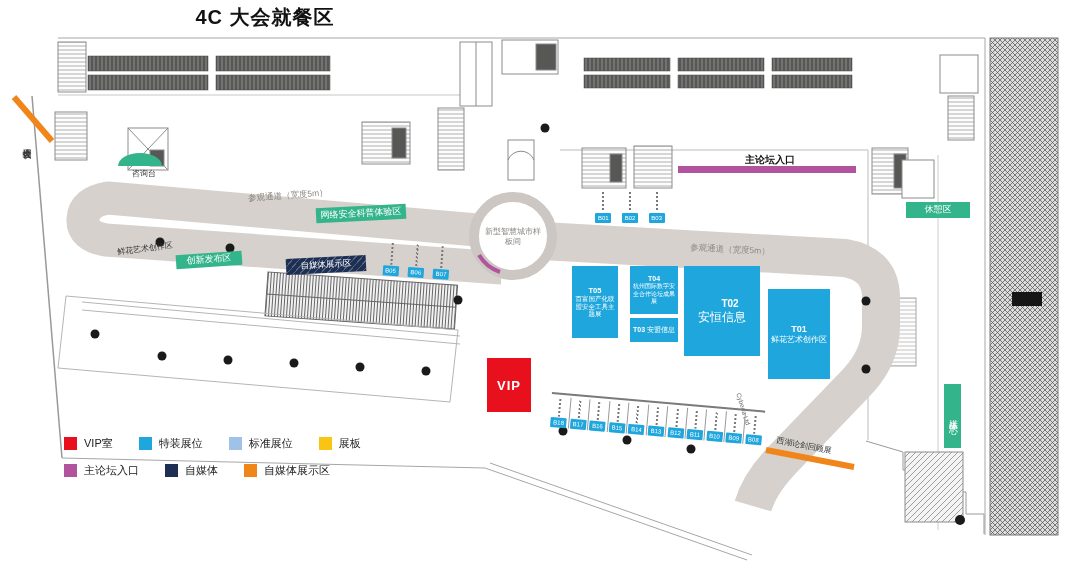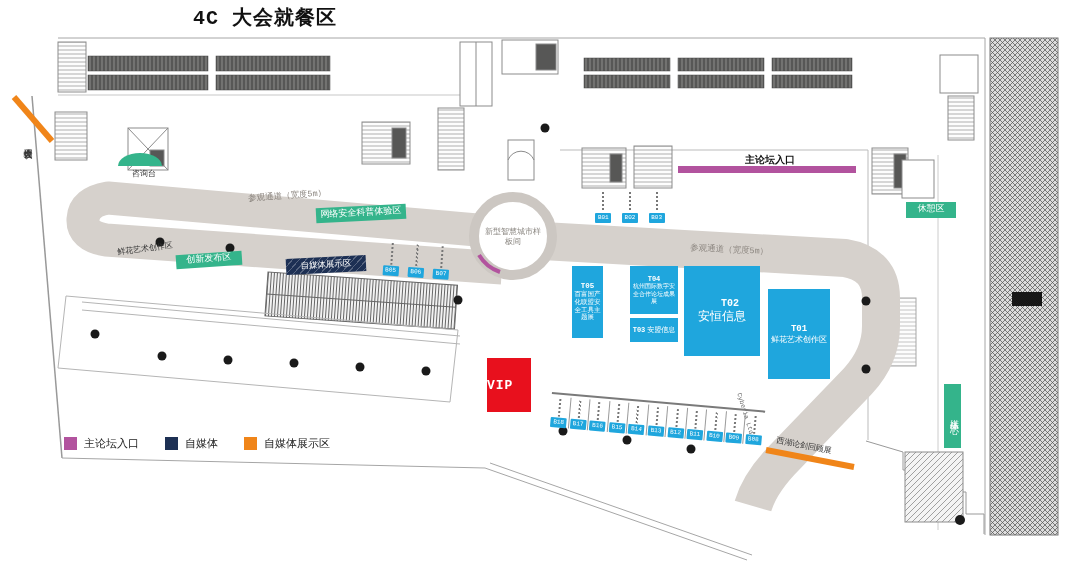--- a/index.html
+++ b/index.html
@@ -1,30 +1,30 @@
 <!DOCTYPE html>
 <html style="--c-vip: #e8101d; --c-special: #1fa6dd; --c-standard: #9fc3e8; --c-panel: #f8c515; --c-forum_entrance: #b2539e; --c-self_media: #1d3054; --c-innovation_entrance: #f08519; --c-green: #34b48b; --c-corridor: #d6d1cc;"><head>
 <meta charset="utf-8">
 <style>
   html,body{margin:0;padding:0;background:#fff;}
   .canvas{position:relative;width:1080px;height:567px;background:#fff;overflow:hidden;
-          font-family:Liberation Mono, monospace;color:#222;}
+          font-family:Liberation Sans, sans-serif;color:#222;}
   .abs{position:absolute;}
   .title{position:absolute;font-size:20px;font-weight:bold;color:#111;text-align:center;letter-spacing:1px;}
   .lbl{position:absolute;color:#333;white-space:nowrap;}
   .greenbox{position:absolute;background:var(--c-green);color:#fff;display:flex;align-items:center;
             justify-content:center;text-align:center;line-height:1.1;}
   .navybox{position:absolute;color:#fff;display:flex;align-items:center;justify-content:center;
            background:var(--c-self_media);
            background-image:repeating-linear-gradient(135deg,rgba(255,255,255,.25) 0 1px,transparent 1px 5px);}
   .t-booth{position:absolute;background:var(--c-special);color:#fff;display:flex;flex-direction:column;
            align-items:center;justify-content:center;text-align:center;line-height:1.2;padding:2px;box-sizing:border-box;}
   .t-id{font-weight:bold;}
   .vip{position:absolute;background:var(--c-vip);color:#fff;font-weight:bold;font-size:13px;
-       display:flex;align-items:center;justify-content:flex-start;letter-spacing:1px;}
+       display:flex;align-items:center;justify-content:center;letter-spacing:1px;}
   .vert{writing-mode:vertical-rl;}
   
   .chip-row{position:absolute;display:flex;}
   .chip-cell{display:flex;flex-direction:column;align-items:center;flex:1;min-width:0;}
   .name-tick{width:2px;background:repeating-linear-gradient(to bottom,#777 0 2px,transparent 2px 4px);margin:2px auto 1px;}
   .chip{background:var(--c-special);color:#fff;font-size:6px;line-height:1;padding:2px 0;width:16px;
         text-align:center;border-radius:1px;}
   #booth-row{border-top:2.5px solid #7a7a7a;padding-top:2px;}
   #booth-row .chip-cell{border-left:1px solid #9a9a9a;}
   #booth-row .chip-cell:first-child{border-left:none;}
@@ -181,21 +181,21 @@
   <div class="lbl" style="left:485px;top:222px;width:56px;height:30px;font-size:8px;color:#8a8680;white-space:normal;
               display:flex;align-items:center;justify-content:center;text-align:center;line-height:1.25;">新型智慧城市样板间</div>
   <div class="lbl" style="left:742px;top:392px;font-size:6.5px;color:#666;transform:rotate(73deg);transform-origin:left top;">Cyberia Ltd</div>
 
   <div class="greenbox" style="left:316px;top:206px;width:90px;height:15px;font-size:9px;transform:rotate(-3deg);">
     <span>网络安全科普体验区</span>
   </div>
   <div class="greenbox" style="left:176px;top:253px;width:66px;height:14px;font-size:9px;transform:rotate(-4deg);">
     <span>创新发布区</span>
   </div>
-  <div class="greenbox" style="left:906px;top:202px;width:50px;height:16px;font-size:9px;">
+  <div class="greenbox" style="left:906px;top:202px;width:64px;height:16px;font-size:9px;">
     <span>休憩区</span>
   </div>
   <div class="greenbox vert" style="left:944px;top:384px;width:17px;height:64px;font-size:9px;letter-spacing:2px;">
     <span class="vert">媒体中心</span>
   </div>
 
   <div class="navybox" style="left:286px;top:257px;width:80px;height:16px;font-size:8.5px;transform:rotate(-3deg);">
     <span>自媒体展示区</span>
   </div>
 
@@ -212,21 +212,21 @@
     <span style="font-size:12px;">安恒信息</span>
   </div>
   <div class="t-booth" style="left:630px;top:318px;width:48px;height:24px;flex-direction:row;gap:2px;">
     <span class="t-id" style="font-size:7px;">T03</span>
     <span style="font-size:7px;">安盟信息</span>
   </div>
   <div class="t-booth" style="left:630px;top:266px;width:48px;height:48px;">
     <span class="t-id" style="font-size:7px;">T04</span>
     <span style="font-size:6px;white-space:normal;">杭州国际数字安全合作论坛成果展</span>
   </div>
-  <div class="t-booth" style="left:572px;top:266px;width:31px;height:72px;">
+  <div class="t-booth" style="left:572px;top:266px;width:46px;height:72px;">
     <span class="t-id" style="font-size:7.5px;">T05</span>
     <span style="font-size:6.5px;white-space:normal;">百富国产化联盟安全工具主题展</span>
   </div>
 
   <div id="chips-top" class="chip-row" style="left:592px;top:190px;width:76px;gap:4px;">
       <div class="chip-cell">
         <div class="name-tick" style="height: 20px;"></div>
         <div class="chip">B01</div>
       </div>
       <div class="chip-cell">
@@ -295,20 +295,38 @@
       </div>
       <div class="chip-cell">
         <div class="name-tick" style="height: 18px;"></div>
         <div class="chip">B08</div>
       </div>
     </div>
 
   <div class="legend">
       <div class="legend-row">
         <div class="legend-item">
+          <div class="legend-swatch" style="background: rgb(232, 16, 29);"></div>
+          <div class="legend-label">VIP室</div>
+        </div>
+        <div class="legend-item">
+          <div class="legend-swatch" style="background: rgb(31, 166, 221);"></div>
+          <div class="legend-label">特装展位</div>
+        </div>
+        <div class="legend-item">
+          <div class="legend-swatch" style="background: rgb(159, 195, 232);"></div>
+          <div class="legend-label">标准展位</div>
+        </div>
+        <div class="legend-item">
+          <div class="legend-swatch" style="background: rgb(248, 197, 21);"></div>
+          <div class="legend-label">展板</div>
+        </div>
+      </div>
+      <div class="legend-row">
+        <div class="legend-item">
           <div class="legend-swatch" style="background: rgb(178, 83, 158);"></div>
           <div class="legend-label">主论坛入口</div>
         </div>
         <div class="legend-item">
           <div class="legend-swatch" style="background: rgb(29, 48, 84);"></div>
           <div class="legend-label">自媒体</div>
         </div>
         <div class="legend-item">
           <div class="legend-swatch" style="background: rgb(240, 133, 25);"></div>
           <div class="legend-label">自媒体展示区</div>

